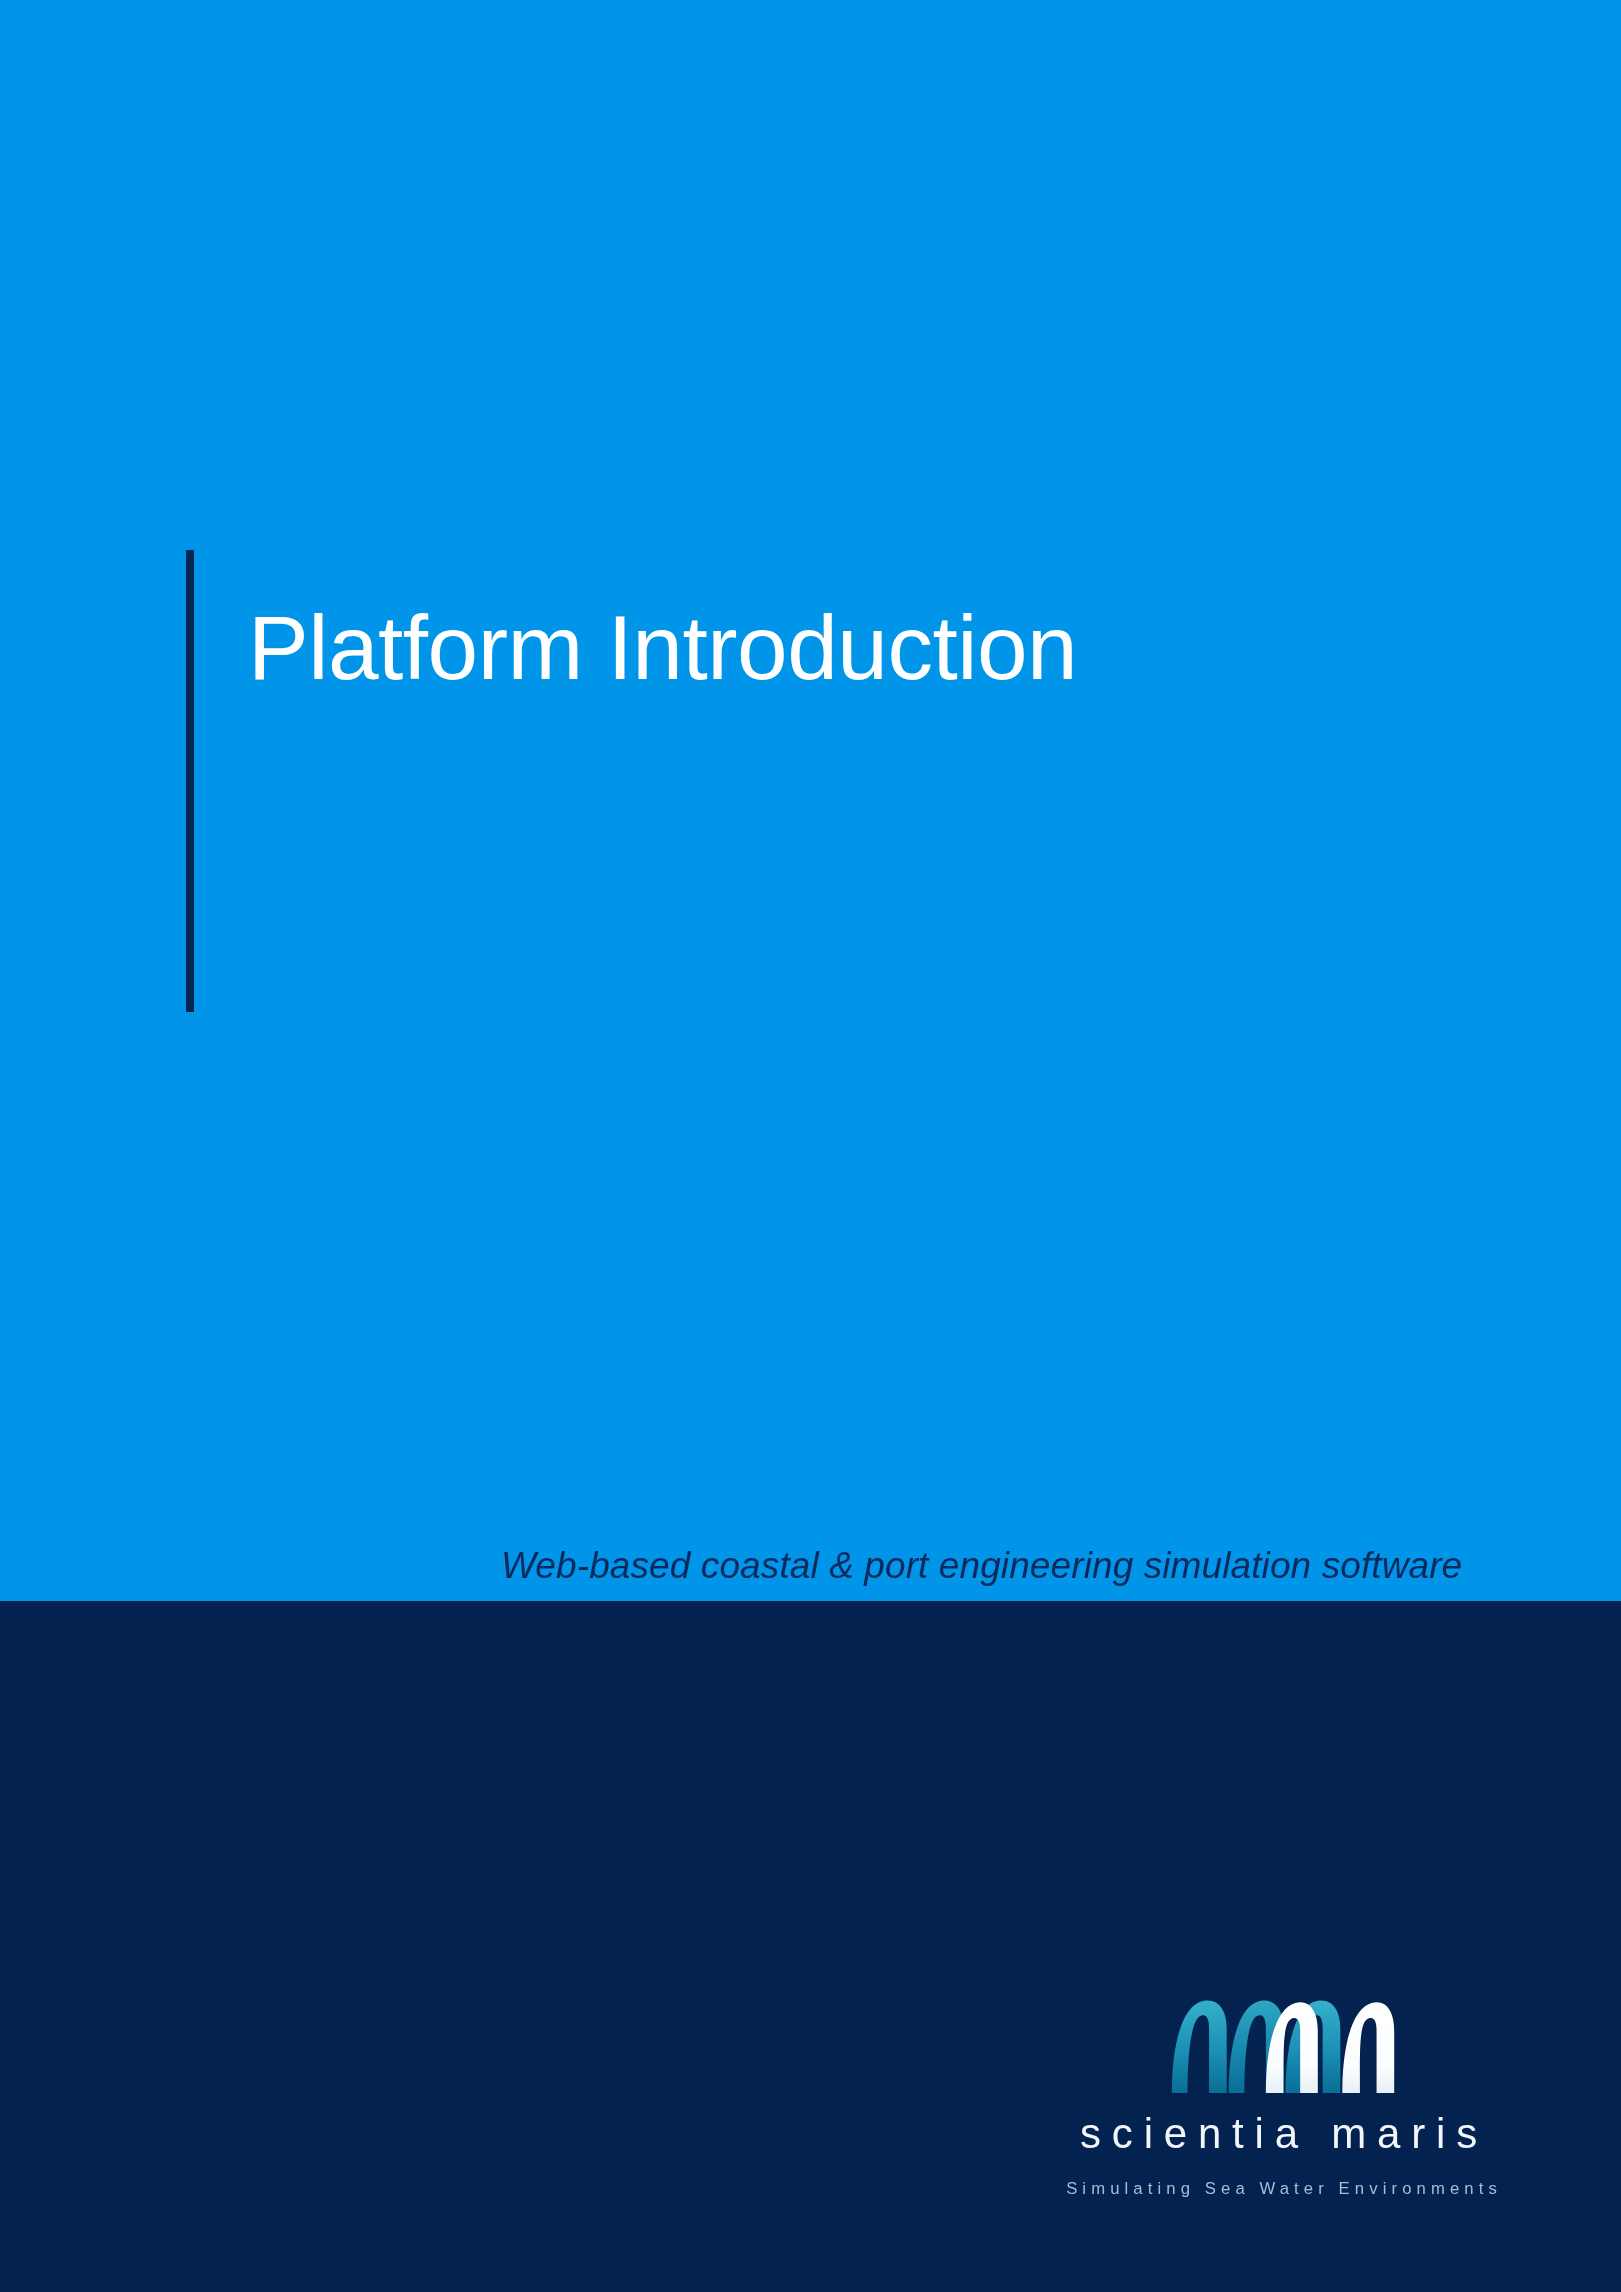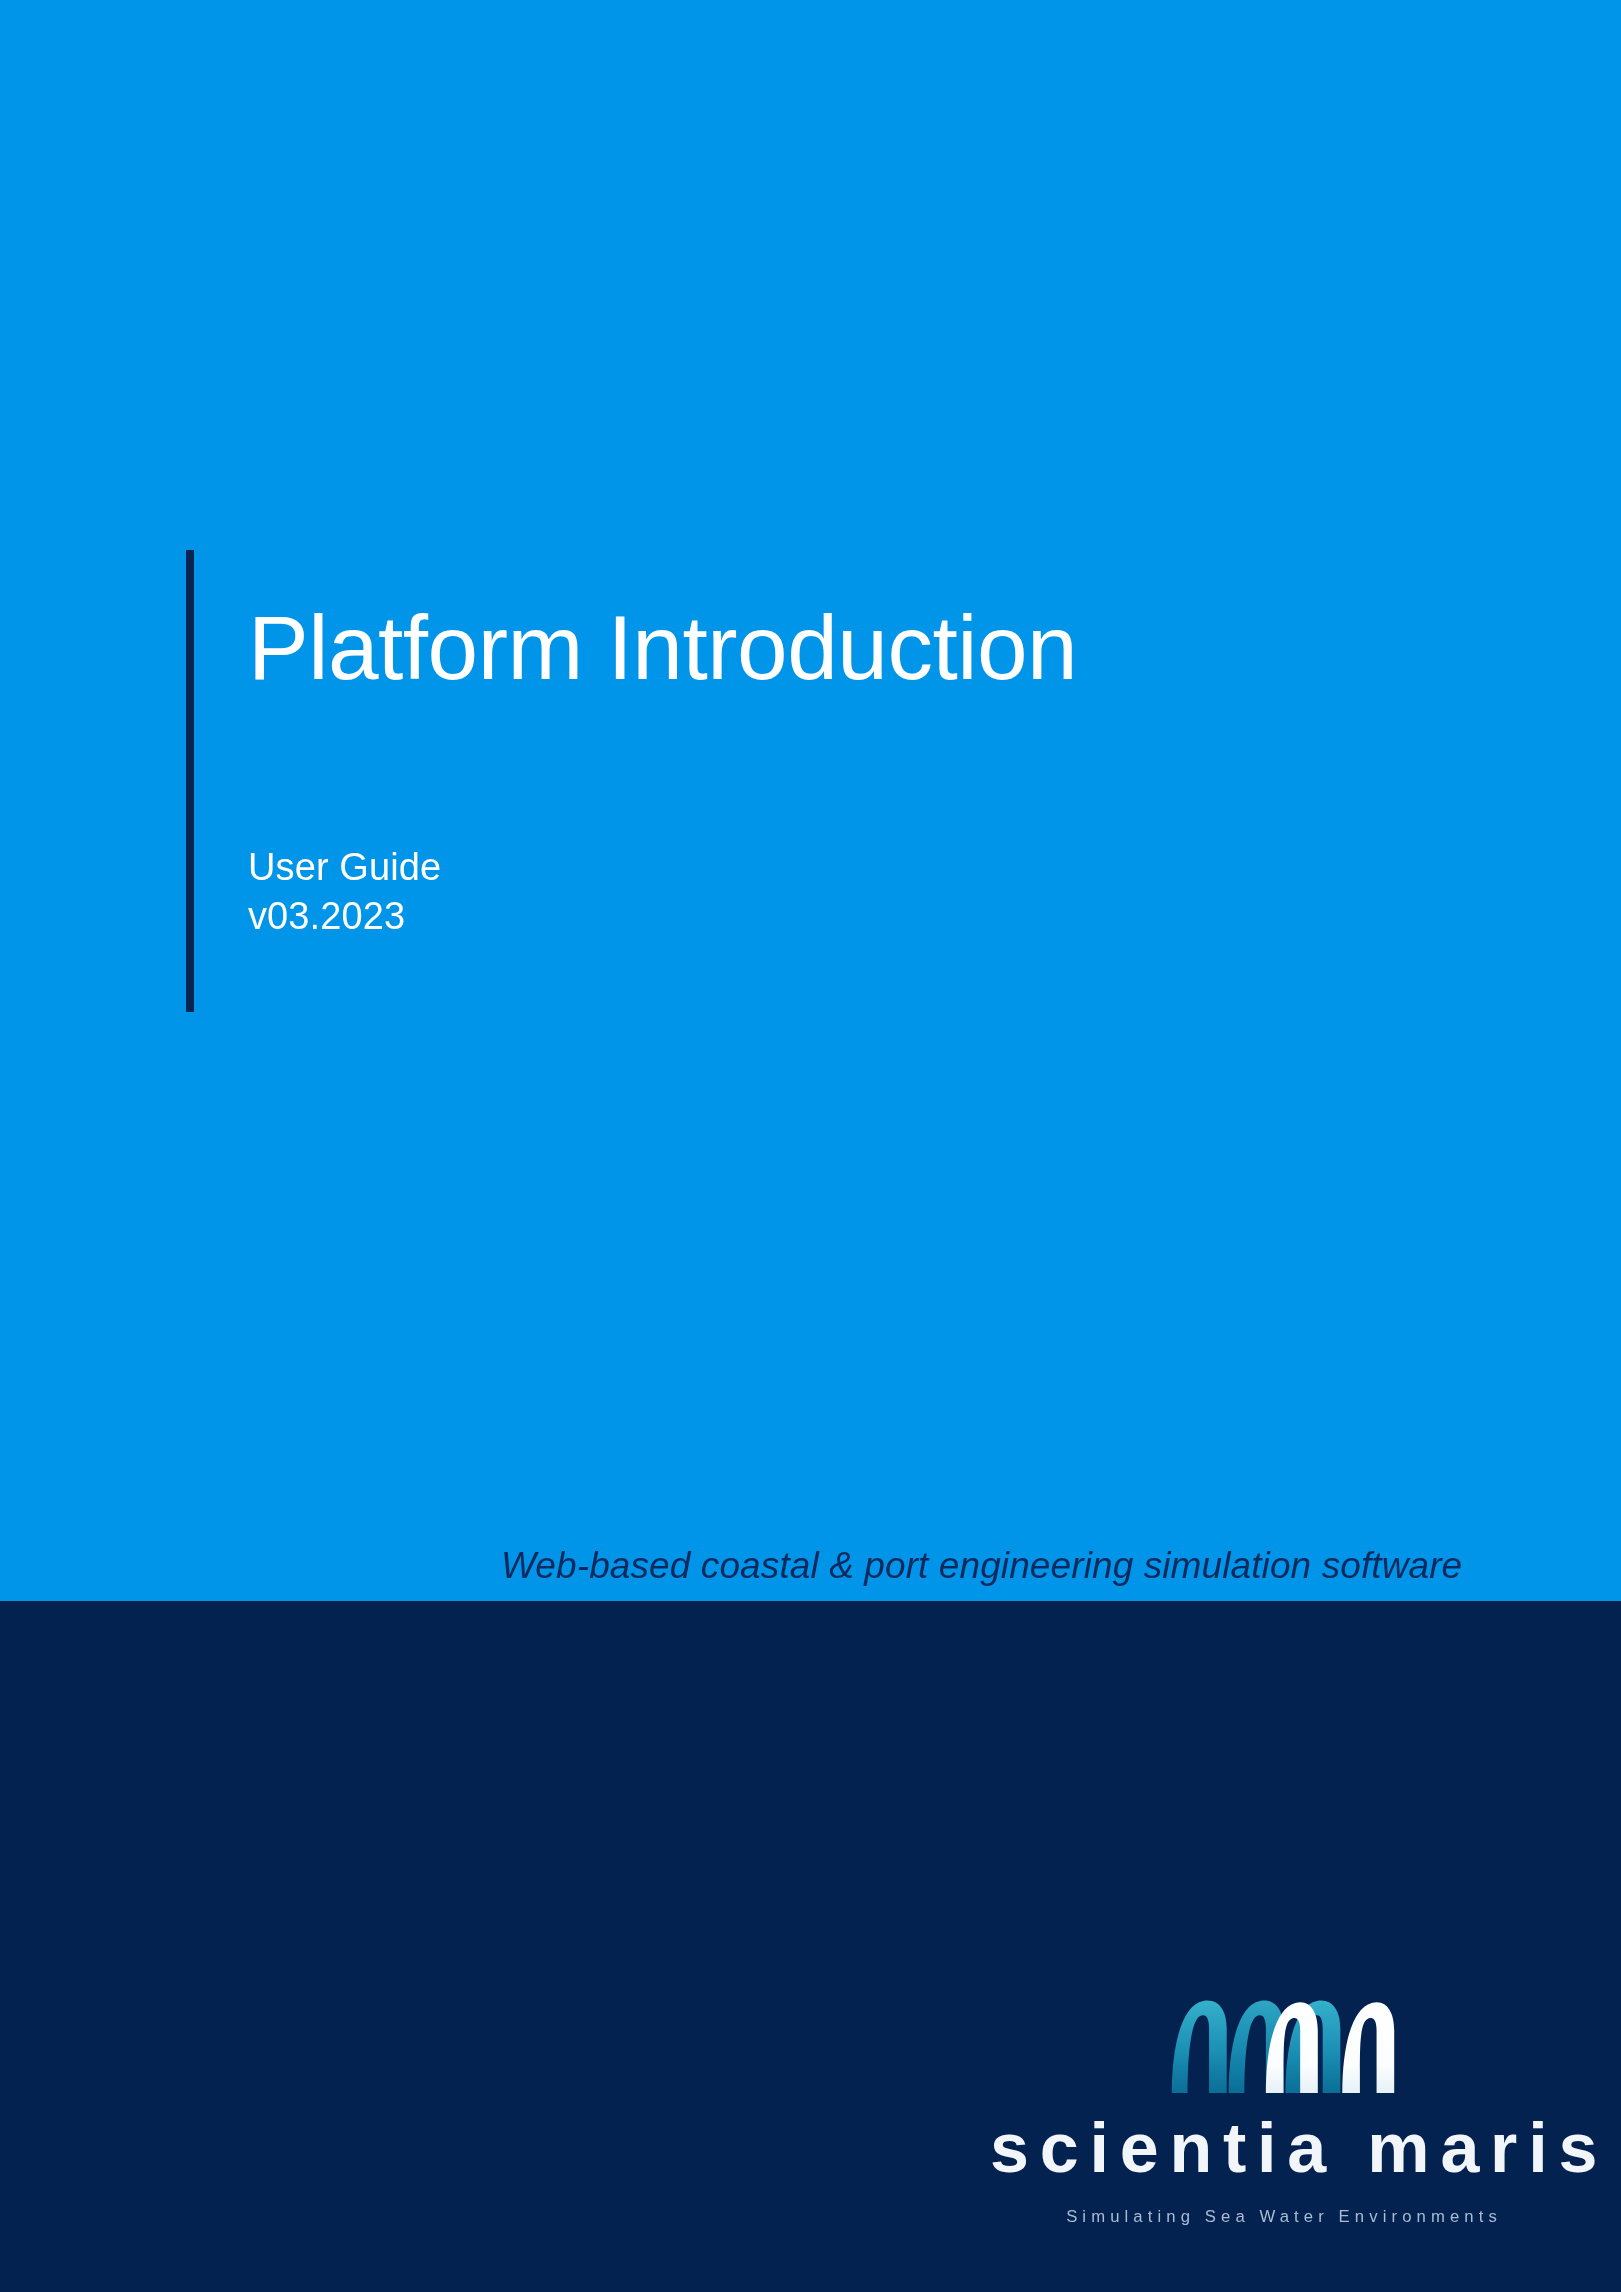--- a/index.html
+++ b/index.html
@@ -104,22 +104,22 @@
     text-align: center;
   }
   .logo-mark {
     display: block;
     margin: 0 auto;
     width: 240px;
     height: 102px;
   }
   .logo-wordmark {
     margin: 15.7px 0 0 0;
-    font-size: 70px;
-    font-weight: 700;
+    font-size: 42px;
+    font-weight: 400;
     color: #f2f6fb;
     letter-spacing: 10.8px;
     line-height: 1;
     white-space: nowrap;
   }
   .logo-tagline {
     margin: 26px 0 0 0;
     font-size: 16.7px;
     font-weight: 400;
     color: #a9bcd4;
@@ -135,24 +135,20 @@
 
   <div class="band-blue"></div>
   <div class="band-navy"></div>
 
   <div class="accent-rule"></div>
 
   <div class="title-block">
     <h1 class="doc-title">Platform Introduction</h1>
   </div>
 
-  <div class="subtitle-block">
-    <p class="doc-subtitle">User Guide</p>
-    <p class="doc-version">v03.2023</p>
-  </div>
 
   <div class="strapline">Web-based coastal &amp; port engineering simulation software</div>
 
   <div class="logo">
 
     <svg class="logo-mark" viewBox="0 0 245 104" aria-hidden="true">
       <defs>
         <linearGradient id="tealGrad" x1="0" y1="0" x2="0" y2="1">
           <stop offset="0%" stop-color="#35B0CB"></stop>
           <stop offset="55%" stop-color="#1B8FB4"></stop>

